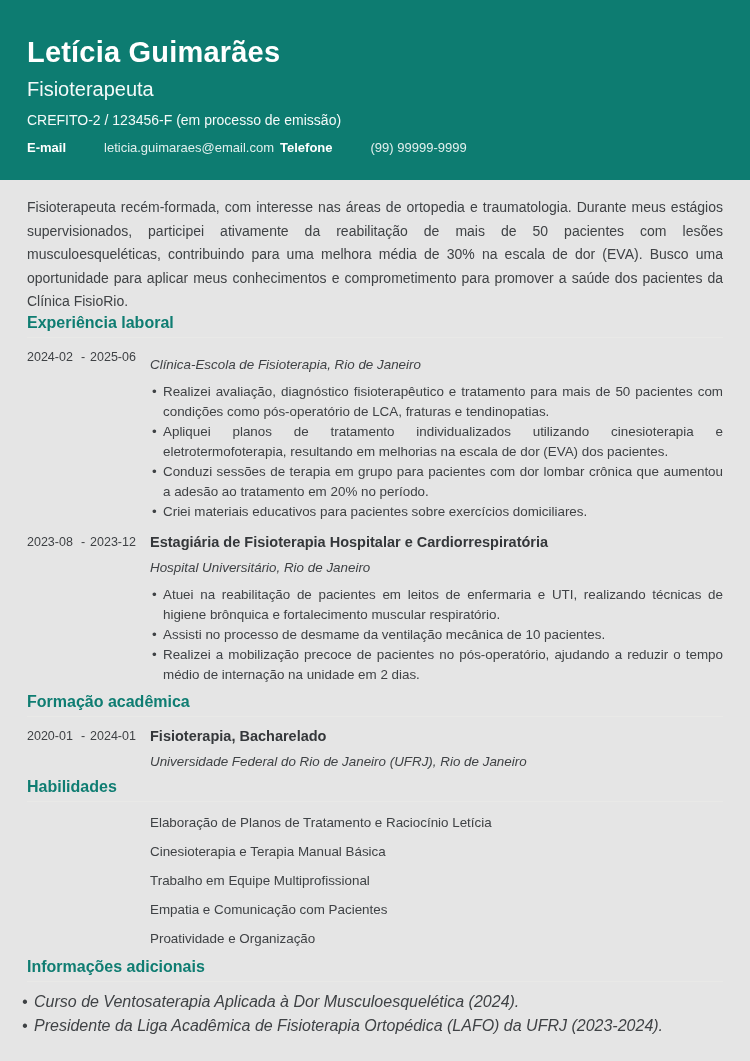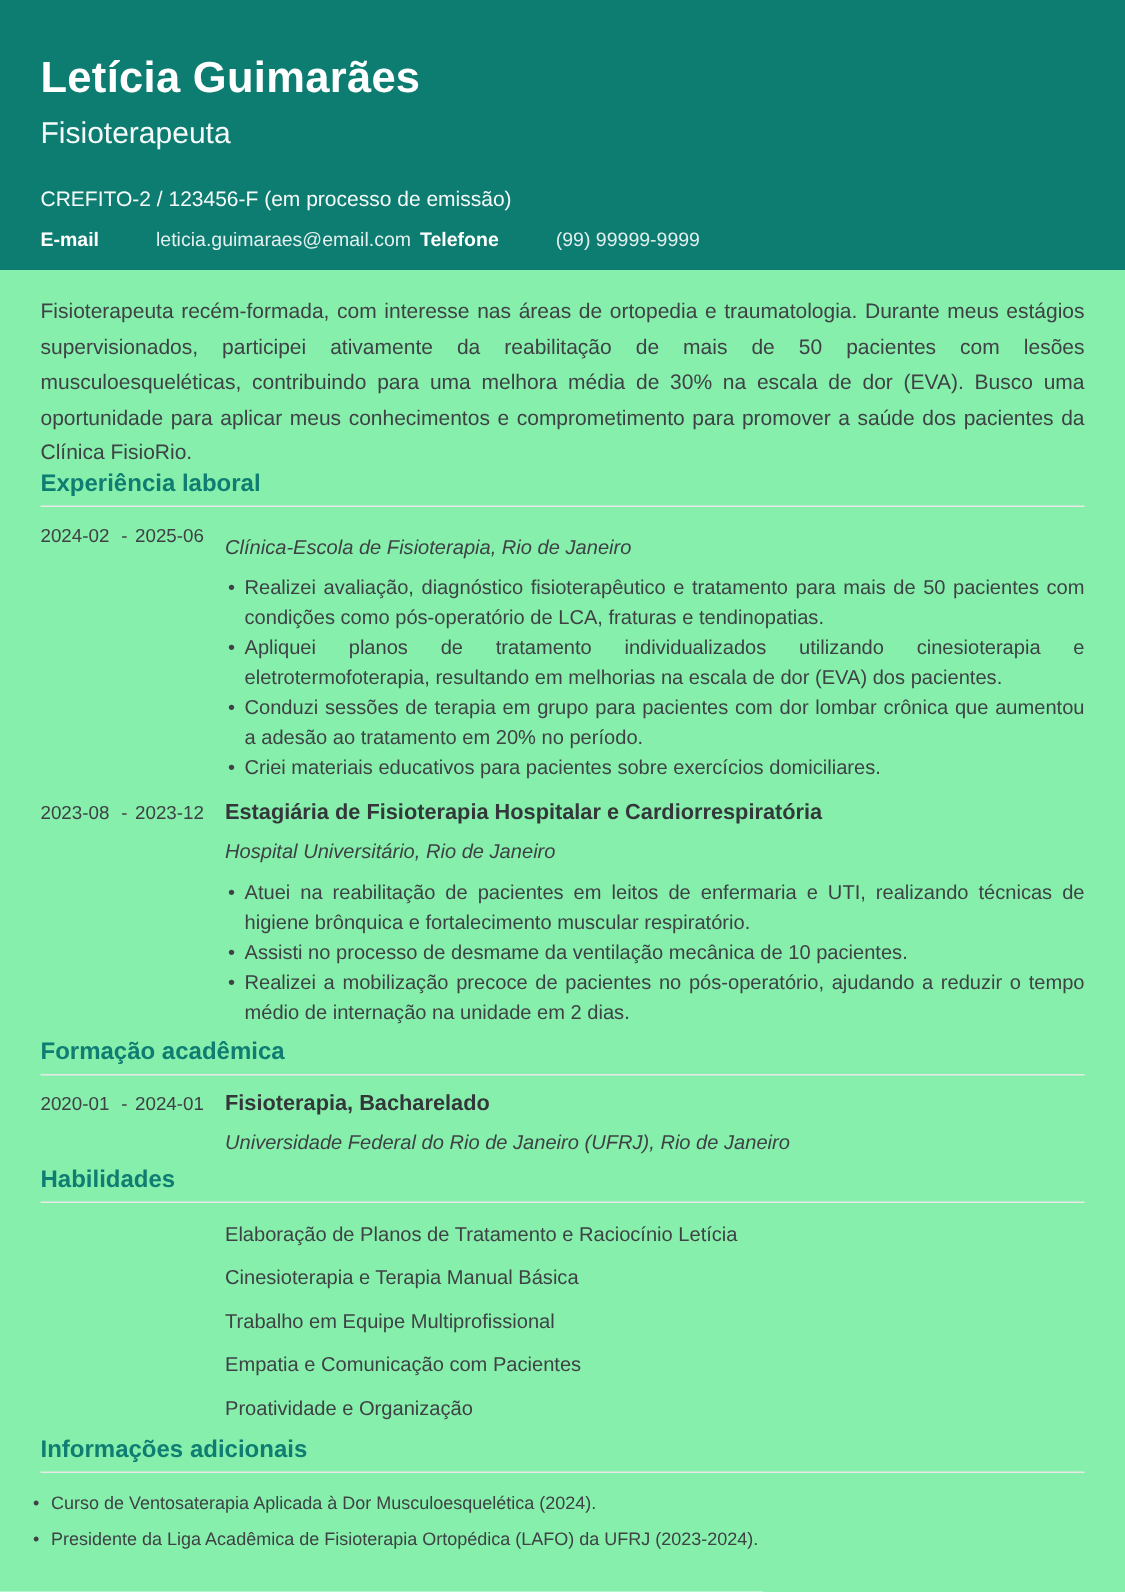--- a/index.html
+++ b/index.html
@@ -1,30 +1,30 @@
 <!DOCTYPE html>
 <html><head>
 <meta charset="utf-8">
 <style>
   html,body{margin:0;padding:0;}
   body{
     width:750px;height:1061px;background:#ffffff;
     font-family:"Liberation Sans", sans-serif;
     color:#3f4245;-webkit-font-smoothing:antialiased;
   }
-  .page{width:750px;height:1061px;overflow:hidden;background:#86efac;}
+  .page{width:750px;height:1061px;overflow:hidden;background:#e5e5e5;}
 
   
   .header{
     background:#0d7c71;height:180px;box-sizing:border-box;
     padding:37px 27px 0 27px;color:#ffffff;
   }
   .name{margin:0;font-size:29px;line-height:30px;font-weight:bold;letter-spacing:.2px;color:#ffffff;}
   .job-title{margin-top:13px;font-size:20px;line-height:18px;color:#f4faf9;}
-  .license{margin-top:26px;font-size:14px;line-height:16px;color:#f4faf9;}
+  .license{margin-top:14px;font-size:14px;line-height:16px;color:#f4faf9;}
   .contact{margin-top:12px;display:flex;font-size:13px;line-height:15px;}
   .contact-item{display:flex;align-items:baseline;gap:30px;}
   .contact-item.email{width:253px;}
   .contact-label{font-weight:bold;color:#ffffff;margin-right:8px;}
   .contact-value{color:rgba(255,255,255,.88);}
 
   
   .content{padding:16px 27px 0 27px;}
   .summary{
     margin:0;font-size:14px;line-height:23.5px;
@@ -52,22 +52,22 @@
     position:relative;padding-left:13px;font-size:13.4px;line-height:20px;
     text-align:justify;color:#3f4245;
   }
   ul.bullets li::before{content:"\2022";position:absolute;left:2px;top:0;color:#3f4245;}
 
   .skills-list{margin-top:11px;padding-left:123px;}
   .skill{font-size:13.4px;line-height:20px;margin-bottom:9px;color:#3f4245;}
 
   ul.additional-list{margin:10px 0 0 -5px;padding:0;list-style:none;}
   ul.additional-list li{
-    position:relative;padding-left:12px;font-size:12px;line-height:20px;
-    margin-bottom:4px;color:#3f4245;
+    position:relative;padding-left:12px;font-size:16px;line-height:20px;
+    margin-bottom:4px;color:#3f4245;font-style:italic;
   }
   ul.additional-list li::before{content:"\2022";position:absolute;left:0;top:0;color:#3f4245;}
 </style>
 </head>
 <body>
 
 <div class="page">
 
   <header class="header" style="background: rgb(13, 124, 113);">
     <h1 class="name">Letícia Guimarães</h1>

